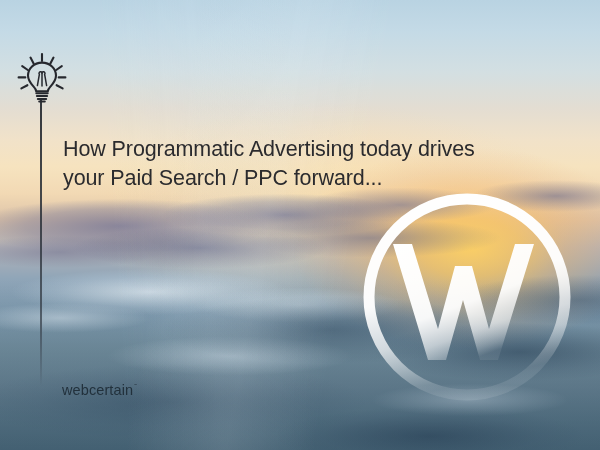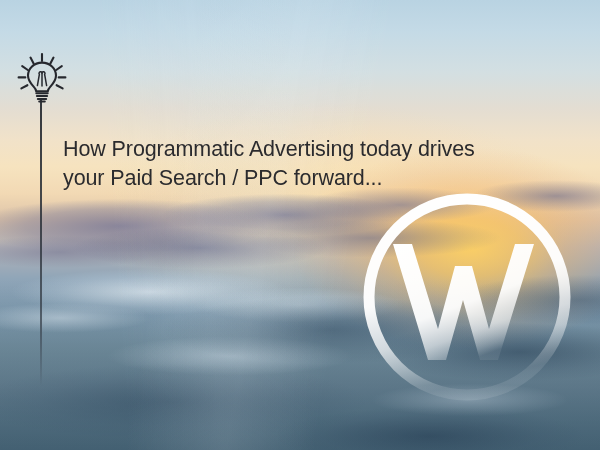--- a/index.html
+++ b/index.html
@@ -235,14 +235,18 @@
         </linearGradient>
       </defs>
 
       <circle cx="107" cy="107" r="98" fill="none" stroke="url(#fadeRing)" stroke-width="11"></circle>
 
       <path d="M33 54 L52 54 L78 139 L95 76 L112 76 L129 139 L155 54 L174 54
                L138 170 L120 170 L103 110 L86 170 L68 170 Z" fill="url(#fadeW)"></path>
     </svg>
   </div>
 
+  <div class="wordmark">
+    <span>webcertain</span>
+    <span class="tm">˜</span>
+  </div>
 
 </div>
 
 </body></html>

